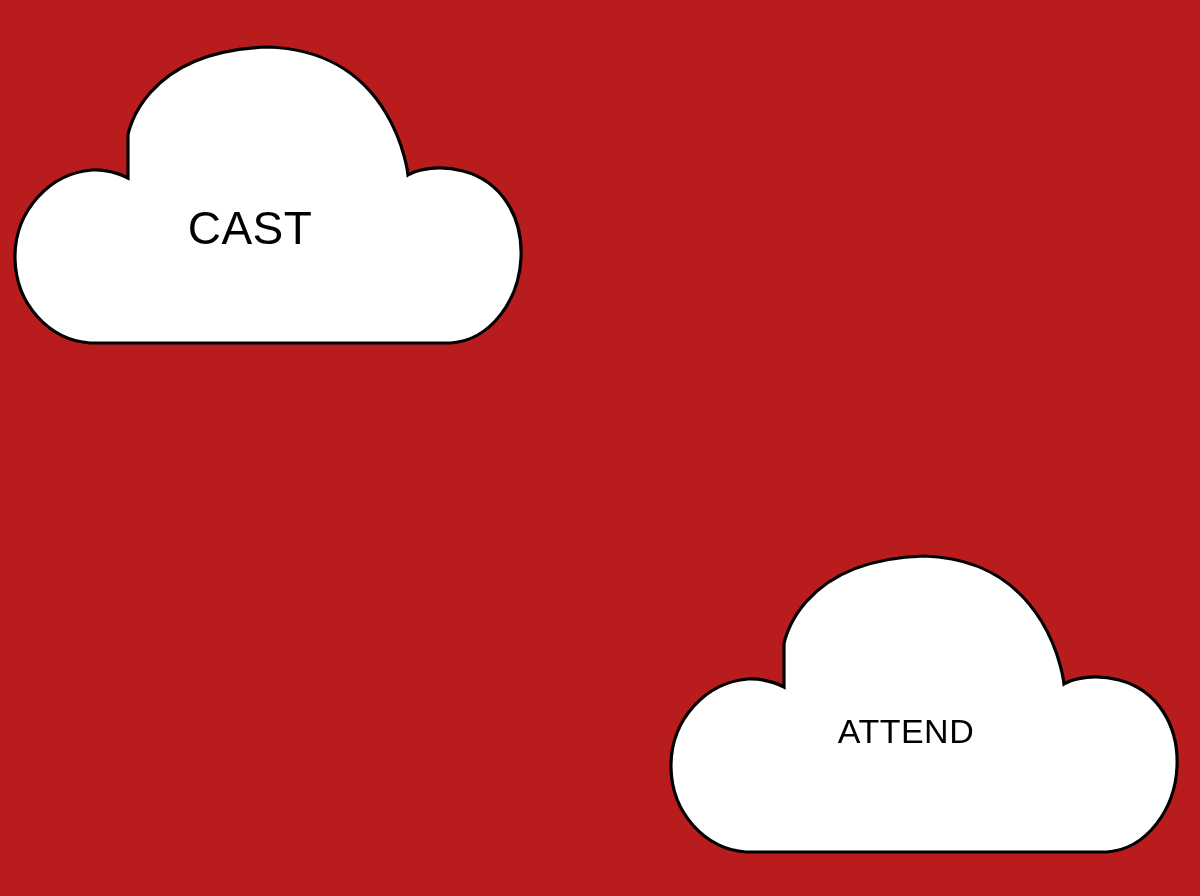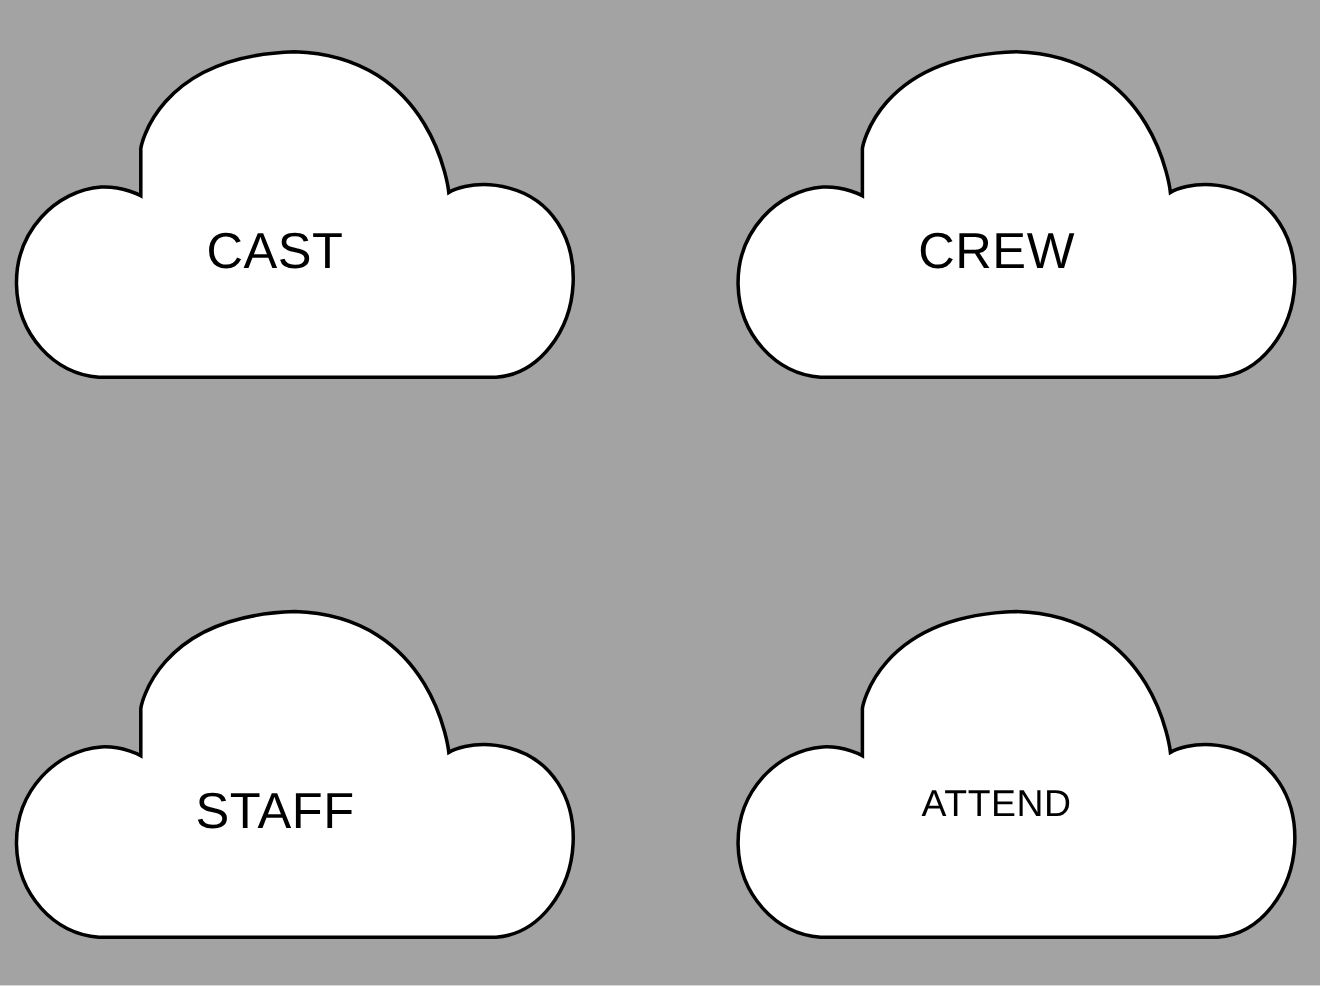--- a/index.html
+++ b/index.html
@@ -5,21 +5,21 @@
 <style>
   html, body {
     margin: 0;
     padding: 0;
     background: #ffffff;
   }
   #canvas {
     position: relative;
     width: 1200px;
     height: 896px;
-    background: #a3a3a3;
+    background: #b91c1c;
     overflow: hidden;
     font-family: "Liberation Sans", sans-serif;
   }
   .cloud-node {
     position: absolute;
   }
   .cloud-svg {
     display: block;
     position: absolute;
     left: 0;
@@ -55,53 +55,21 @@
                C 508 266 480 306 440 309
                L 79 309
                C 38 306 5 270 4 225
                C 3 176 40 139 81 136
                C 101 135 117 144 117 144
                Z" fill="#ffffff" stroke="#000000" stroke-width="3.2" stroke-linejoin="miter" stroke-linecap="round"></path>
     </svg>
     <div class="cloud-label" style="top:171px; font-size:46px; transform:translateX(-18px);">CAST</div>
   </div>
 
-  <div class="cloud-node" style="left:667px; top:34px; width:514px; height:311px;">
-    <svg class="cloud-svg" width="514" height="311" viewBox="0 0 514 311" xmlns="http://www.w3.org/2000/svg">
-      <path d="M 117 101
-               C 117 101 130 17 257 13
-               C 384 17 397 141 397 141
-               C 397 141 418 128 452 137
-               C 490 147 512 182 510 224
-               C 508 266 480 306 440 309
-               L 79 309
-               C 38 306 5 270 4 225
-               C 3 176 40 139 81 136
-               C 101 135 117 144 117 144
-               Z" fill="#ffffff" stroke="#000000" stroke-width="3.2" stroke-linejoin="miter" stroke-linecap="round"></path>
-    </svg>
-    <div class="cloud-label" style="top:171px; font-size:46px; transform:translateX(-18px);">CREW</div>
-  </div>
 
-  <div class="cloud-node" style="left:11px; top:543px; width:514px; height:311px;">
-    <svg class="cloud-svg" width="514" height="311" viewBox="0 0 514 311" xmlns="http://www.w3.org/2000/svg">
-      <path d="M 117 101
-               C 117 101 130 17 257 13
-               C 384 17 397 141 397 141
-               C 397 141 418 128 452 137
-               C 490 147 512 182 510 224
-               C 508 266 480 306 440 309
-               L 79 309
-               C 38 306 5 270 4 225
-               C 3 176 40 139 81 136
-               C 101 135 117 144 117 144
-               Z" fill="#ffffff" stroke="#000000" stroke-width="3.2" stroke-linejoin="miter" stroke-linecap="round"></path>
-    </svg>
-    <div class="cloud-label" style="top:171px; font-size:46px; transform:translateX(-18px);">STAFF</div>
-  </div>
 
   <div class="cloud-node" style="left:667px; top:543px; width:514px; height:311px;">
     <svg class="cloud-svg" width="514" height="311" viewBox="0 0 514 311" xmlns="http://www.w3.org/2000/svg">
       <path d="M 117 101
                C 117 101 130 17 257 13
                C 384 17 397 141 397 141
                C 397 141 418 128 452 137
                C 490 147 512 182 510 224
                C 508 266 480 306 440 309
                L 79 309

